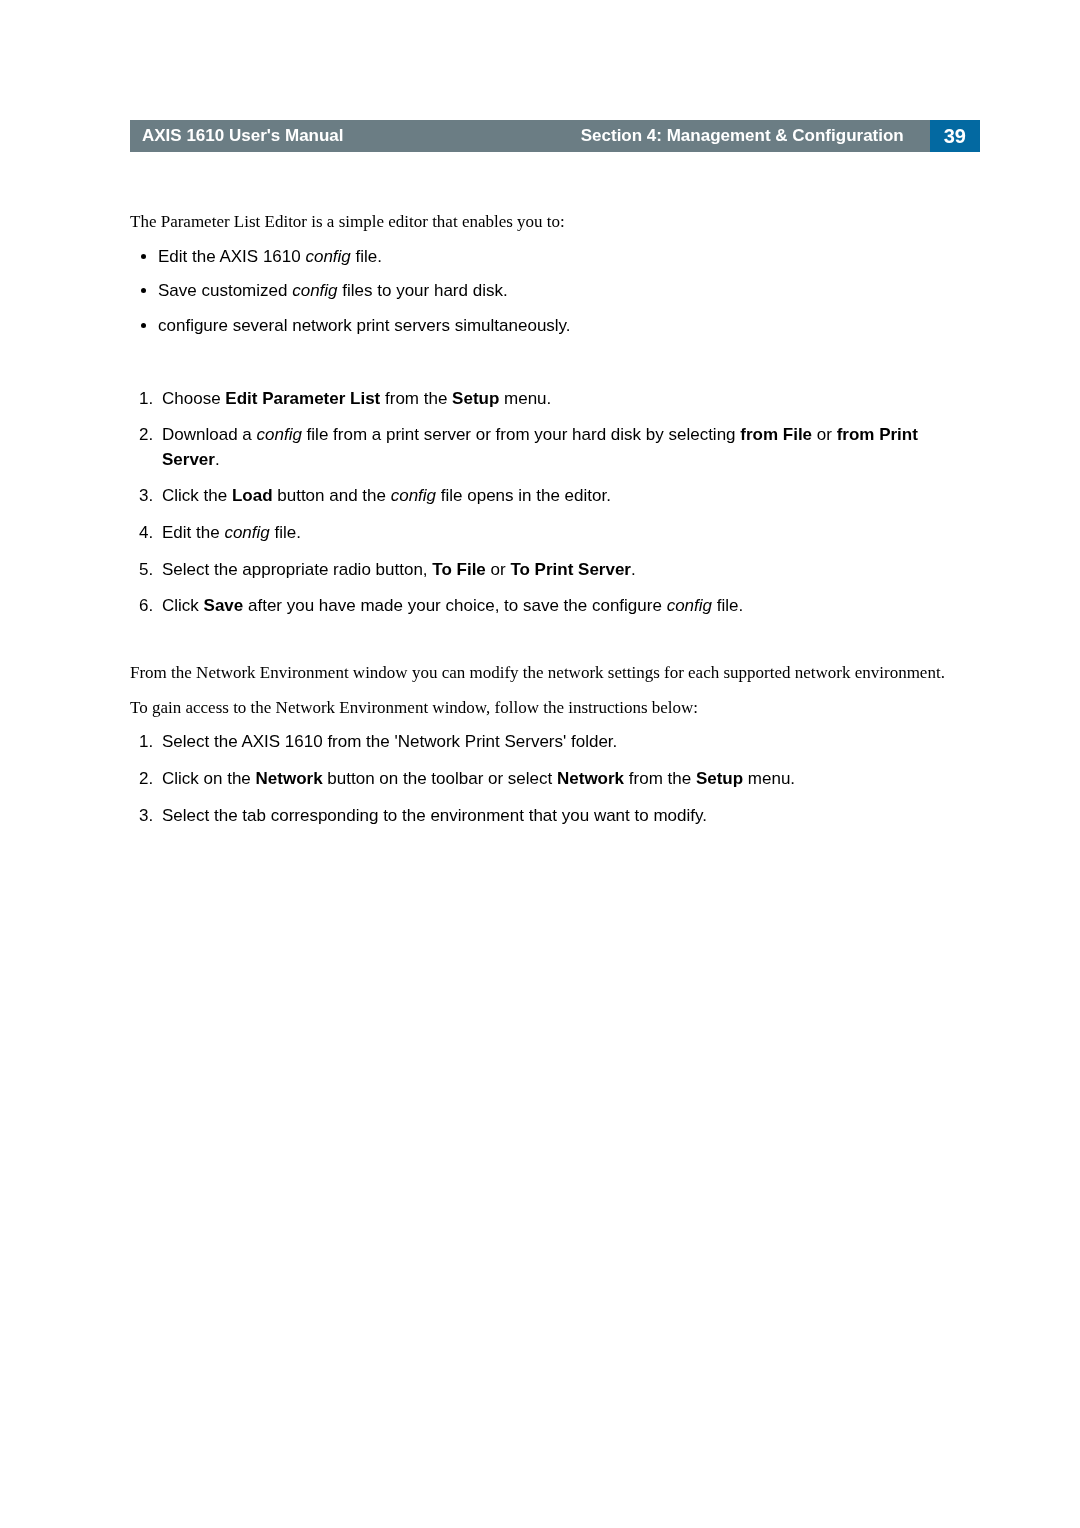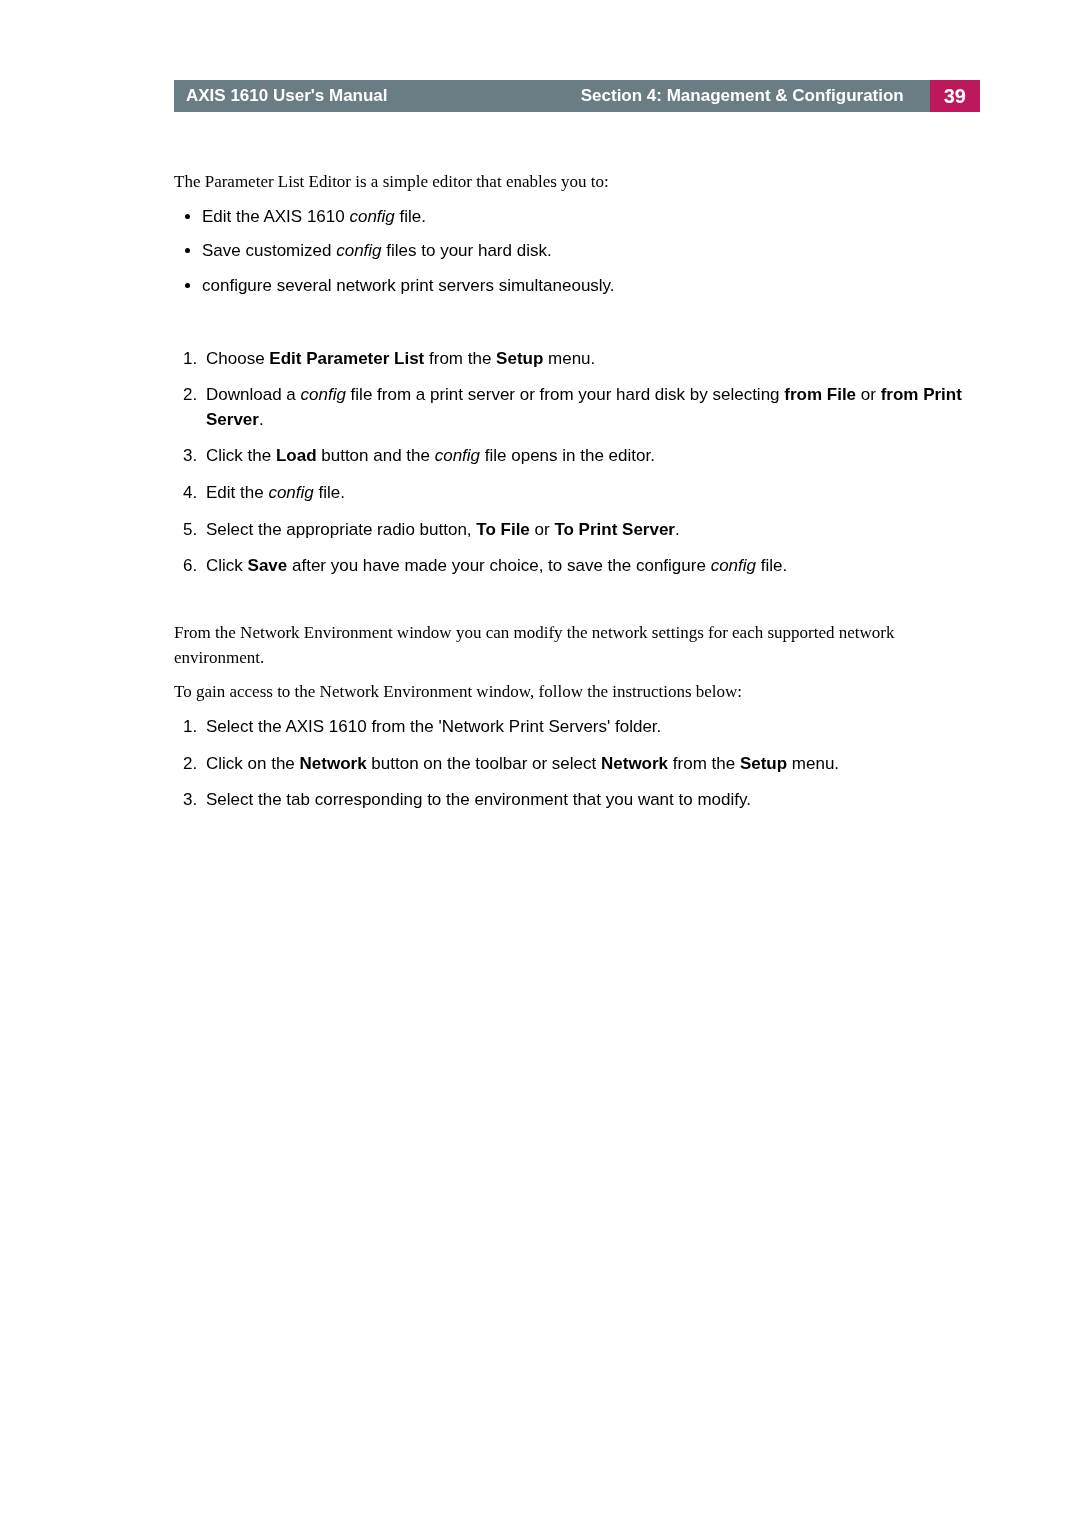--- a/index.html
+++ b/index.html
@@ -6,43 +6,42 @@
     margin: 0;
     padding: 0;
     background: #fff;
     font-family: Georgia, 'Times New Roman', serif;
     color: #000;
     width: 1080px;
     height: 1528px;
     position: relative;
   }
   .page {
-    padding: 80px 100px 60px 130px;
-    margin-left: 44px;
+    padding: 120px 100px 60px 130px;
   }
   .header-bar {
     display: flex;
     align-items: stretch;
     font-family: 'Gill Sans', 'Trebuchet MS', Arial, sans-serif;
     font-weight: bold;
     margin-bottom: 58px;
   }
   .header-left {
     background: #6b7d84;
     color: #fff;
     padding: 6px 16px 6px 12px;
     font-size: 17px;
     flex: 1;
     display: flex;
     align-items: center;
   }
   .header-left .title { margin-right: 40px; }
   .header-left .section { margin-left: auto; padding-right: 10px;}
   .header-right {
-    background: #be185d;
+    background: #0369a1;
     color: #fff;
     font-size: 20px;
     font-weight: bold;
     padding: 4px 14px;
     display: flex;
     align-items: center;
     justify-content: center;
   }
   .content {
     display: block;

